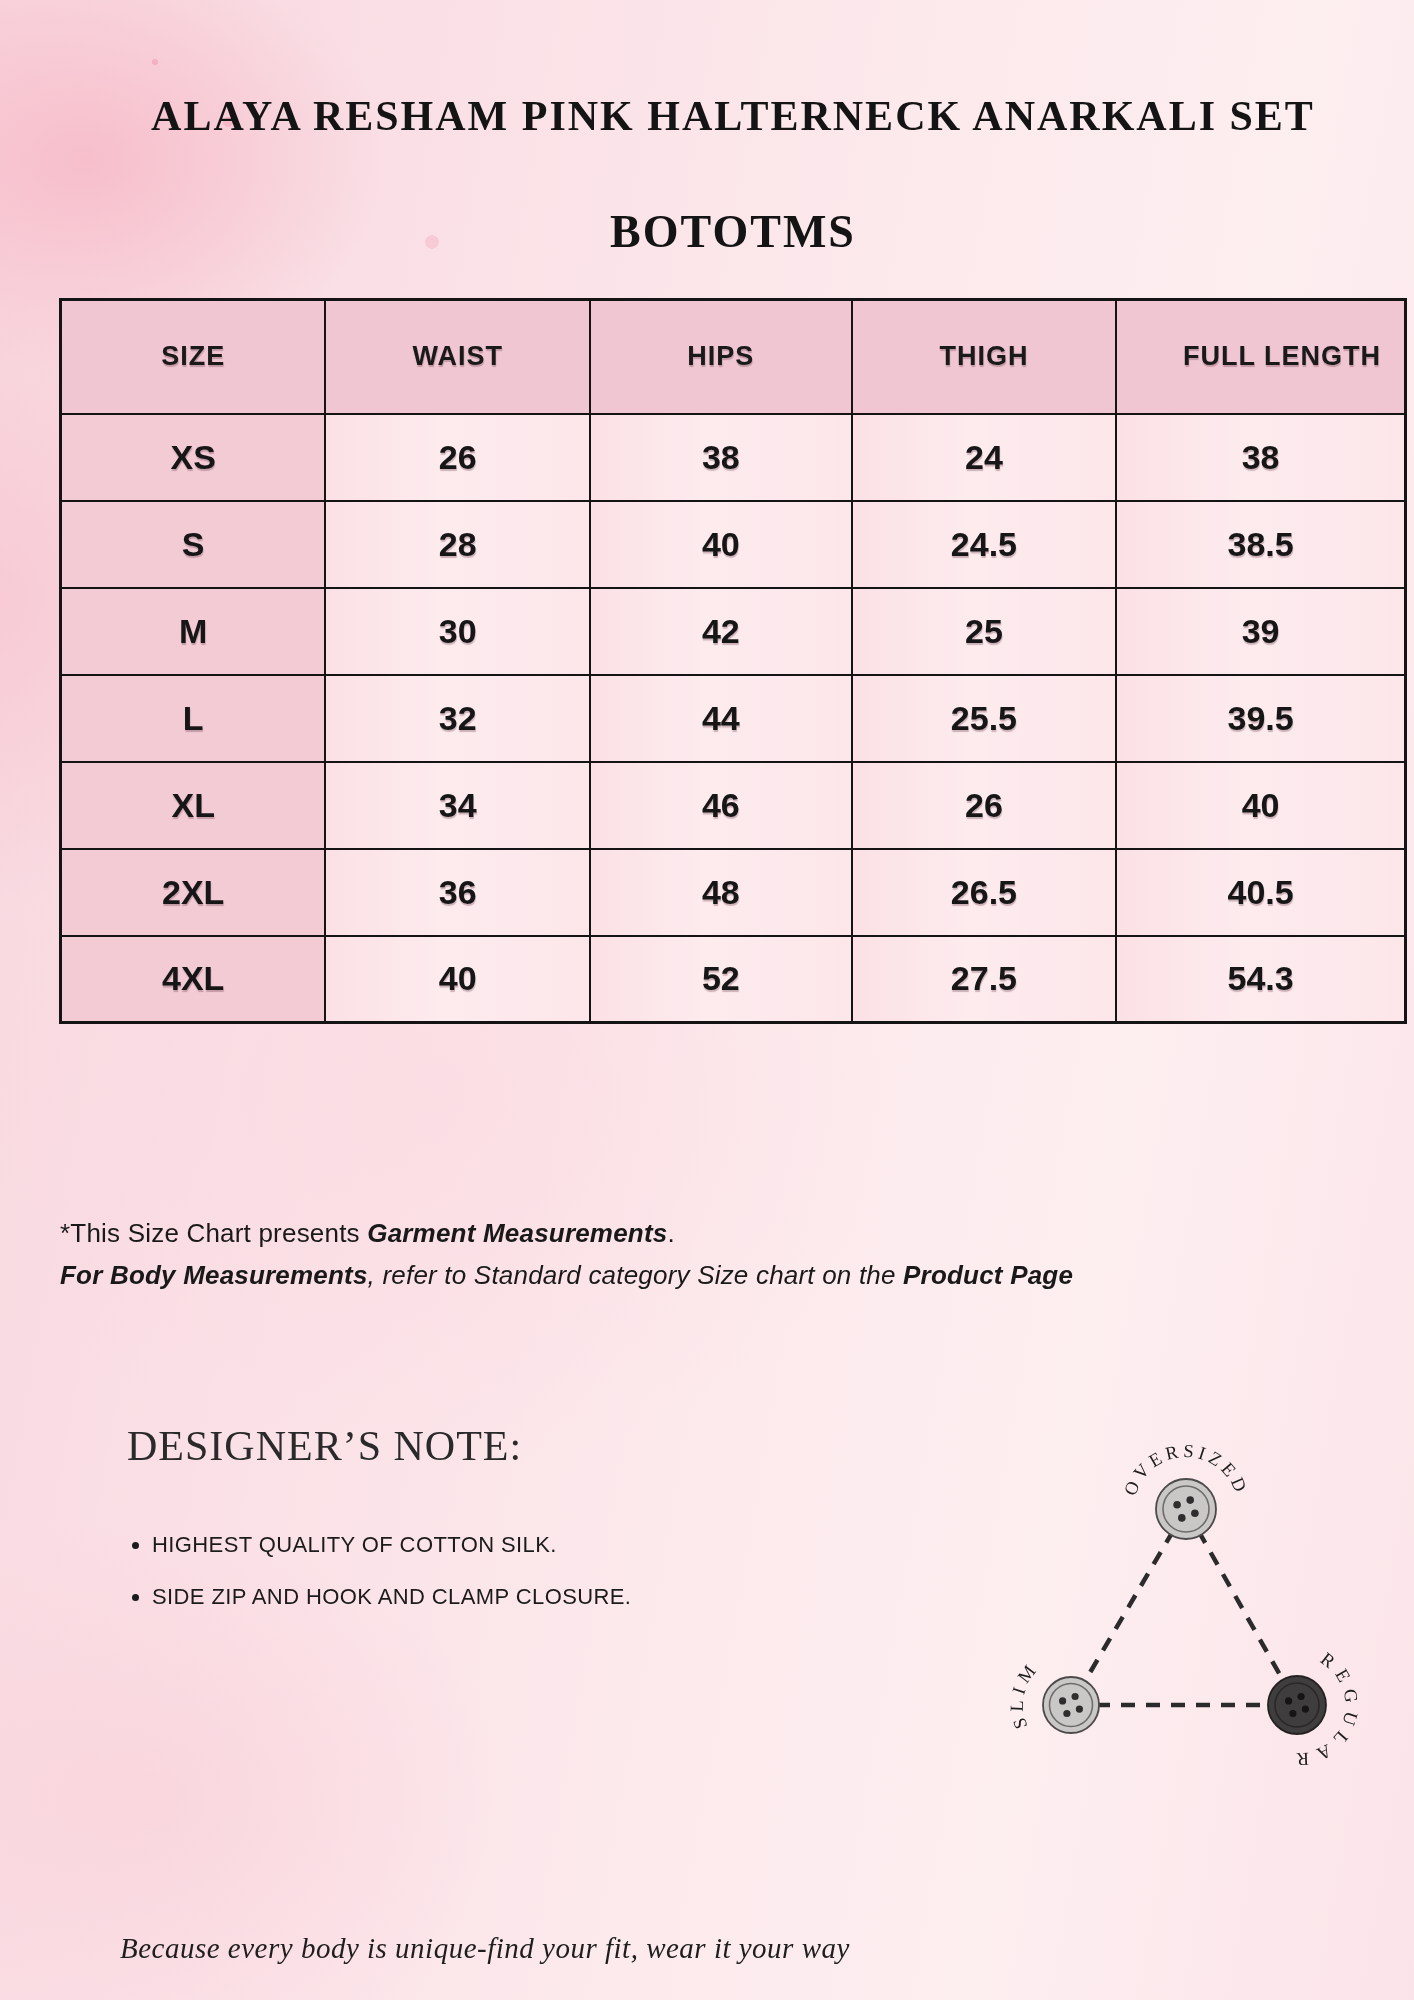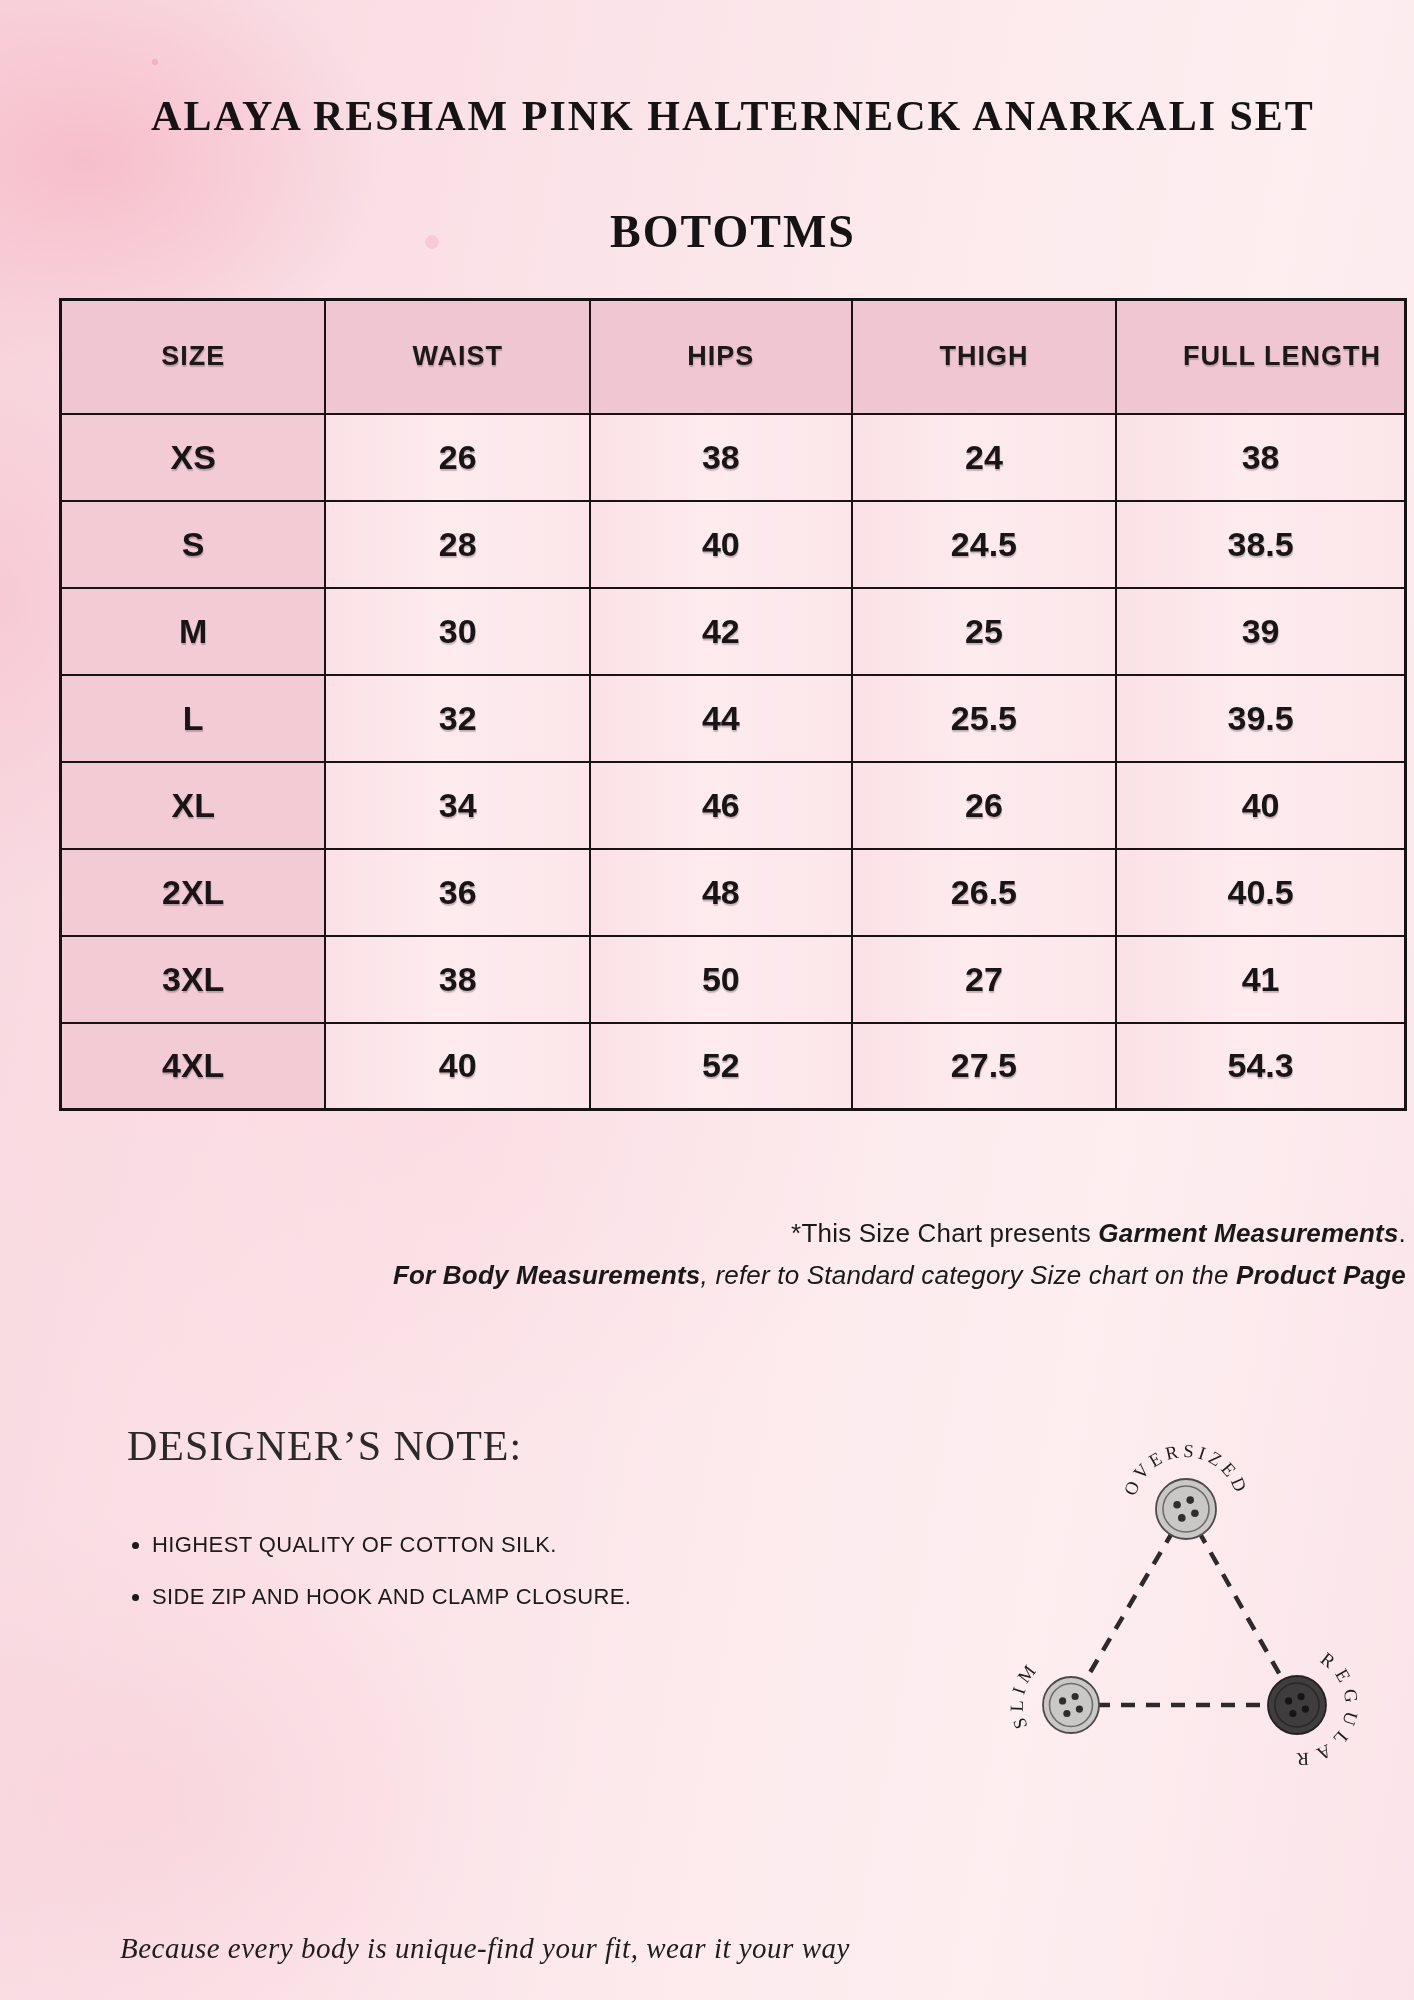--- a/index.html
+++ b/index.html
@@ -66,21 +66,21 @@
     background:linear-gradient(90deg,#fbe1e6 0%,#fdebee 45%,#fce6ea 100%);
     font-size:34px;color:#161616;
   }
   .size-table th:nth-child(1){width:20.3%;}
   .size-table th:nth-child(2){width:20.3%;}
   .size-table th:nth-child(3){width:20.1%;}
   .size-table th:nth-child(4){width:20.3%;}
   .size-table th:nth-child(5){width:19.0%;padding-left:44px;}
   .footnote{
     position:absolute;left:60px;top:1212px;width:1346px;
-    text-align:right;
+    text-align:left;
     font-size:26px;line-height:1.62;color:#191919;
     letter-spacing:0.2px;
   }
   .footnote .it{font-style:italic;}
   .footnote .bi{font-style:italic;font-weight:bold;}
   .designer-note-heading{
     position:absolute;left:127px;top:1422px;
     font-family:"Liberation Serif",serif;
     font-size:42px;letter-spacing:1px;color:#2a2a2a;
     font-weight:500;
@@ -159,27 +159,20 @@
           <td>46</td>
           <td>26</td>
           <td>40</td>
         </tr>
         <tr>
           <th>2XL</th>
           <td>36</td>
           <td>48</td>
           <td>26.5</td>
           <td>40.5</td>
-        </tr>
-        <tr>
-          <th>3XL</th>
-          <td>38</td>
-          <td>50</td>
-          <td>27</td>
-          <td>41</td>
         </tr>
         <tr>
           <th>4XL</th>
           <td>40</td>
           <td>52</td>
           <td>27.5</td>
           <td>54.3</td>
         </tr>
       </tbody>
   </table>

